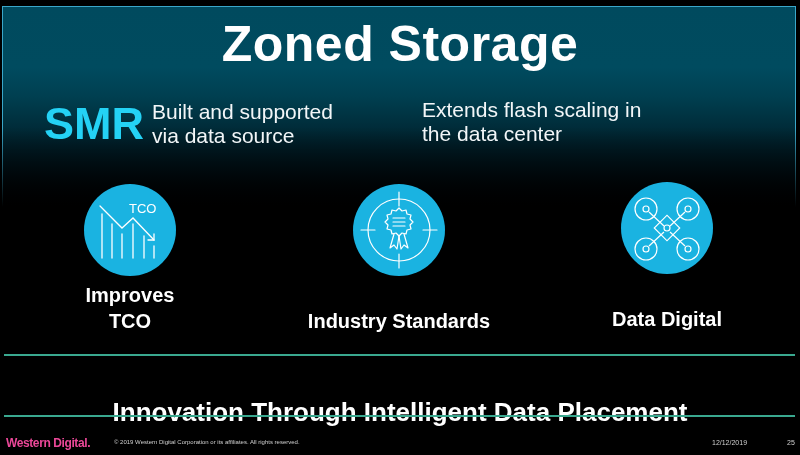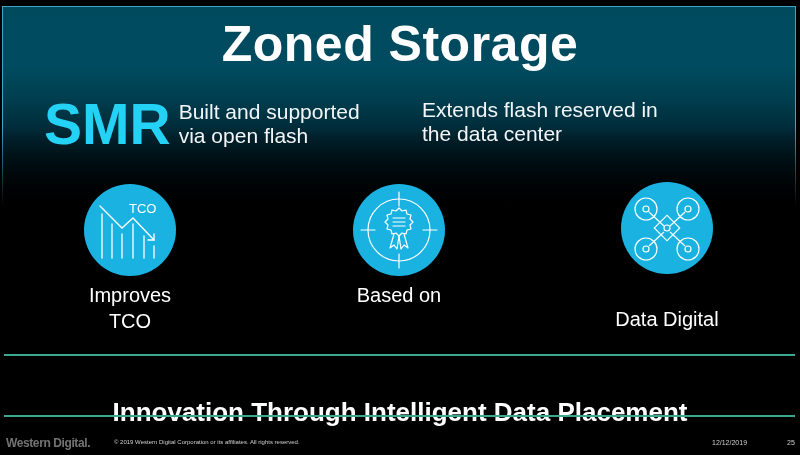--- a/index.html
+++ b/index.html
@@ -27,59 +27,59 @@
   .title {
     position: absolute; left: 0; width: 800px; top: 12px;
     text-align: center; font-weight: bold; font-size: 50px; letter-spacing: 0.5px;
     color: #ffffff; line-height: 64px;
   }
 
   .feature {
     position: absolute; top: 98px; display: flex; align-items: center;
   }
   .feature .acronym {
-    color: #24d2f5; font-weight: bold; font-size: 57px; line-height: 52px;
+    color: #24d2f5; font-weight: bold; font-size: 45px; line-height: 52px;
     letter-spacing: 0px;
   }
   .feature .desc {
     font-size: 21px; line-height: 24px; margin-left: 8px; color: #f2f6f8;
   }
   .feature.smr { left: 44px; }
   .feature.zns { left: 414px; }
 
   .pillar {
     position: absolute; width: 240px; text-align: center;
   }
   .pillar .circle {
     position: absolute; width: 92px; height: 92px; border-radius: 50%;
     background: #1ab3e1; left: 50%; transform: translateX(-50%); top: 0;
   }
   .pillar .circle svg { position: absolute; left: 0; top: 0; }
   .pillar .label {
     position: absolute; top: 98px; left: 0; width: 100%;
-    font-weight: normal; font-size: 20px; line-height: 26px; color: #ffffff;
+    font-weight: bold; font-size: 20px; line-height: 26px; color: #ffffff;
   }
   .p1 { left: 10px; top: 184px; }
   .p2 { left: 279px; top: 184px; }
   .p3 { left: 547px; top: 182px; }
 
   .divider {
     position: absolute; left: 4px; width: 791px; height: 2px; background: #3aa88f;
   }
   .divider.top { top: 354px; }
   .divider.bottom { top: 415px; }
 
   .tagline {
     position: absolute; left: 0; width: 800px; top: 366px; text-align: center;
     font-weight: bold; font-size: 26px; line-height: 36px; color: #ffffff; margin-top: 28px;
   }
 
   .footer-logo {
     position: absolute; left: 6px; top: 436px; font-size: 12px; font-weight: bold;
-    letter-spacing: -0.4px; color: #737373;
+    letter-spacing: -0.4px; color: #ec4899;
   }
   .footer-copy {
     position: absolute; left: 114px; top: 439px; font-size: 6px; color: #d0d0d0;
   }
   .footer-date {
     position: absolute; left: 712px; top: 439px; font-size: 7px; color: #d0d0d0;
   }
   .footer-page {
     position: absolute; left: 787px; top: 439px; font-size: 7px; color: #d0d0d0;
   }
@@ -90,27 +90,27 @@
 <div class="slide">
 
   <div class="header-panel"></div>
 
   <div class="title">Zoned Storage</div>
 
   <div class="feature smr">
     <span class="acronym">SMR</span>
     <span class="desc">
       <span>Built and supported</span><br>
-      <span>via open flash</span>
+      <span>via data source</span>
     </span>
   </div>
 
   <div class="feature zns">
     <span class="desc">
-      <span>Extends flash reserved in</span><br>
+      <span>Extends flash scaling in</span><br>
       <span>the data center</span>
     </span>
   </div>
 
   <div class="pillar p1">
     <div class="circle">
       <svg width="92" height="92" viewBox="0 0 92 92">
         <g stroke="#ffffff" stroke-width="1.3" fill="none" stroke-linecap="round">
           <line x1="18" y1="30" x2="18" y2="74"></line>
           <line x1="28" y1="40" x2="28" y2="74"></line>
@@ -142,21 +142,22 @@
           <path d="M46 24 L49 27 L53 26 L54 30 L58 31 L57 35 L60 38 L57 41 L58 45 L54 46 L53 50 L49 49 L46 52 L43 49 L39 50 L38 46 L34 45 L35 41 L32 38 L35 35 L34 31 L38 30 L39 26 L43 27 Z"></path>
           <line x1="40" y1="34" x2="52" y2="34"></line>
           <line x1="40" y1="38" x2="52" y2="38"></line>
           <line x1="40" y1="42" x2="52" y2="42"></line>
           <polyline points="41,50 37,64 41,61 44,65 46,52"></polyline>
           <polyline points="51,50 55,64 51,61 48,65 46,52"></polyline>
         </g>
       </svg>
     </div>
     <div class="label">
-      <span>Based on</span><br>
+      <br>
+      <span>Industry Standards</span>
     </div>
   </div>
 
   <div class="pillar p3">
     <div class="circle">
       <svg width="92" height="92" viewBox="0 0 92 92">
         <g stroke="#ffffff" stroke-width="1.2" fill="none">
           <circle cx="25" cy="27" r="11"></circle>
             <circle cx="25" cy="27" r="3"></circle>
           <circle cx="67" cy="27" r="11"></circle>

